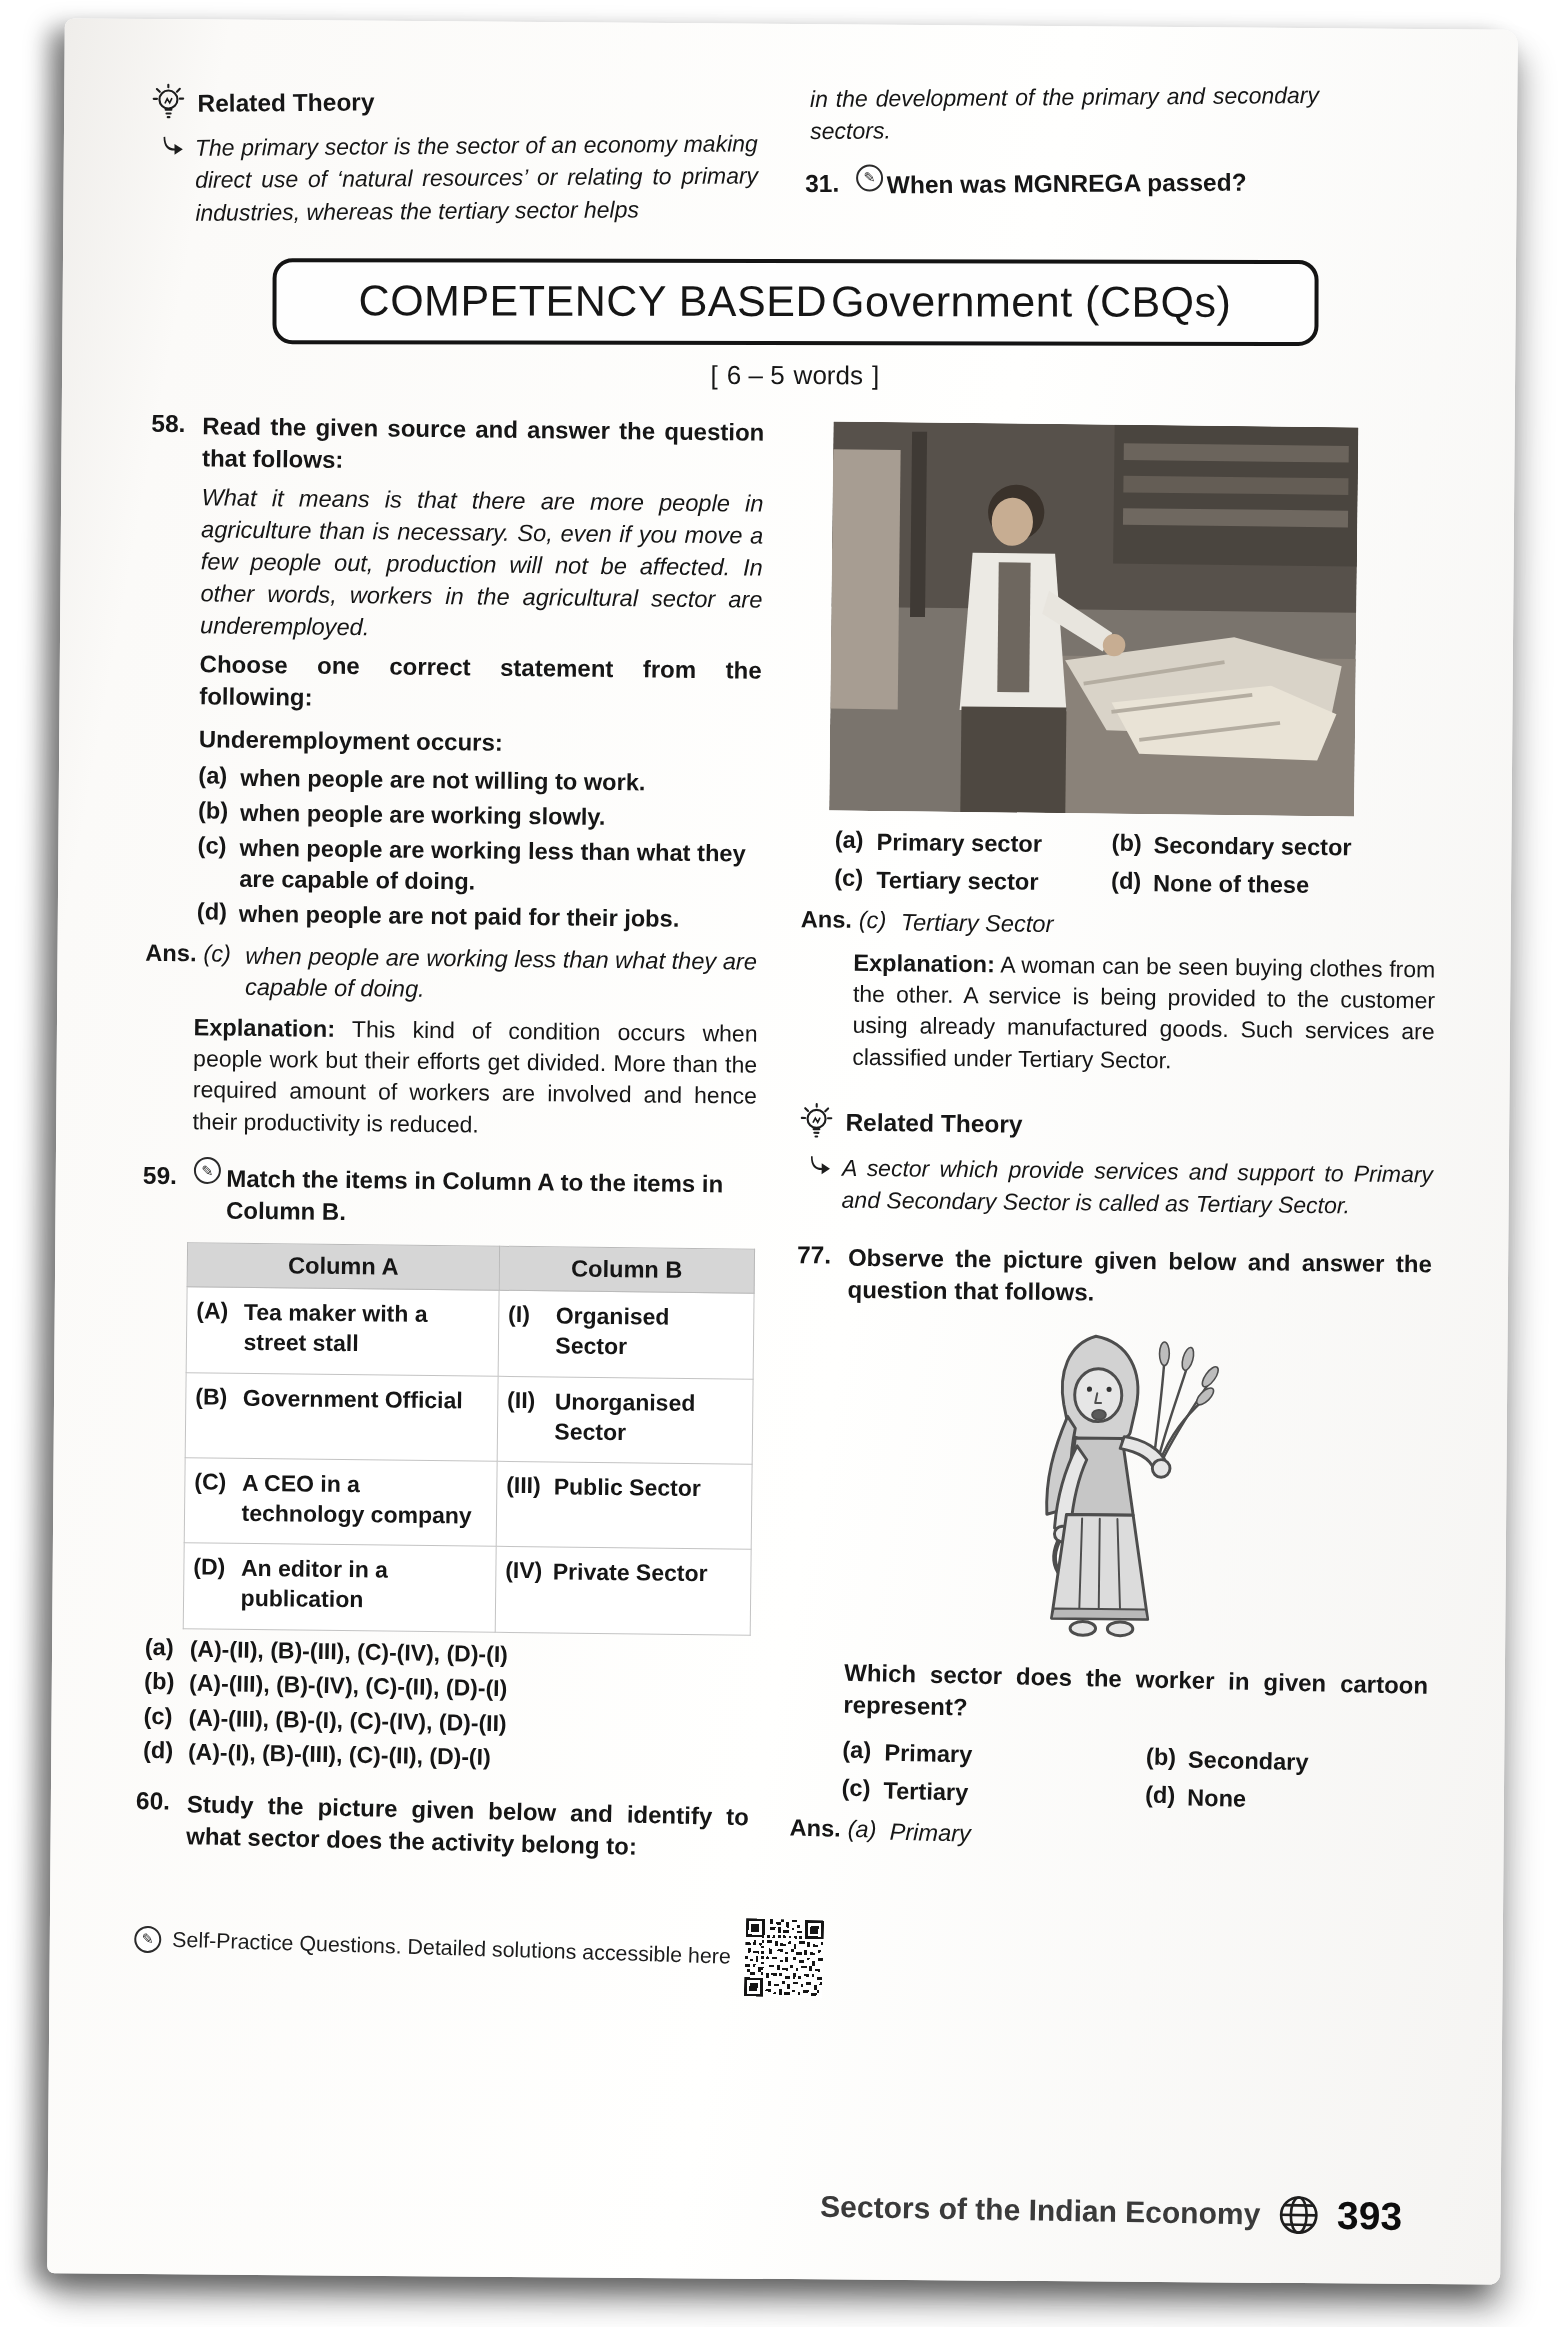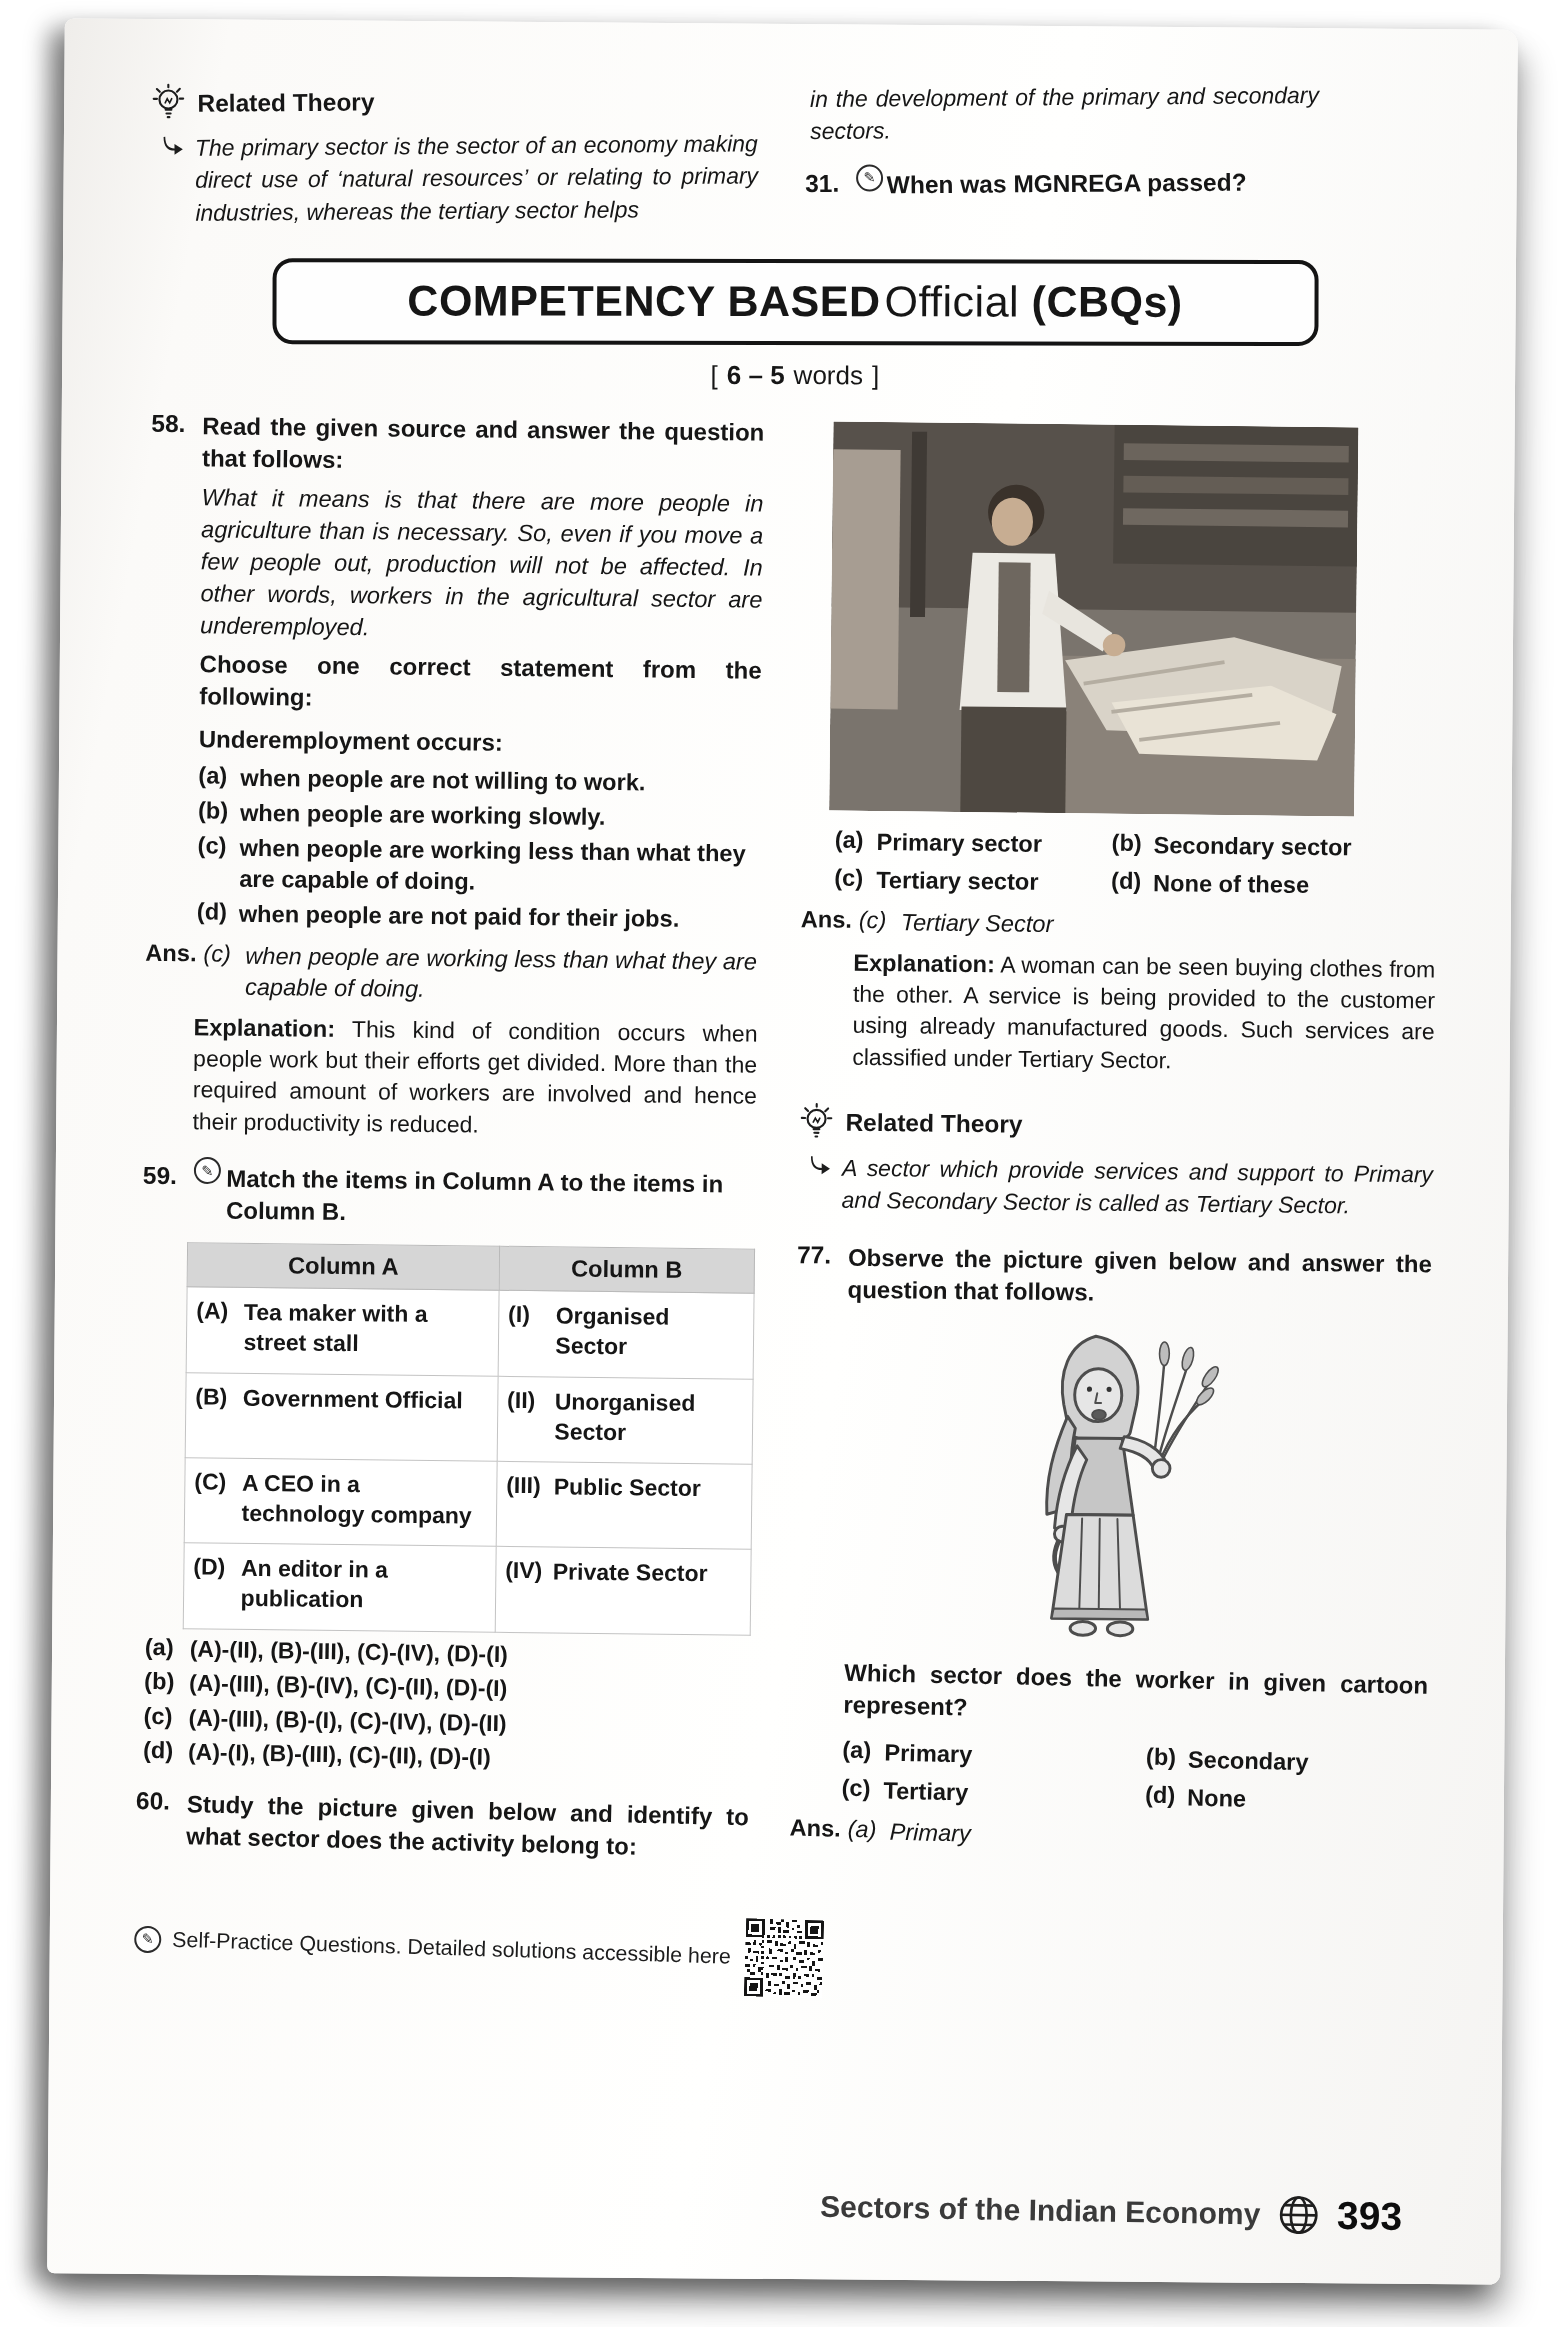--- a/index.html
+++ b/index.html
@@ -44,21 +44,21 @@
     font-family:"DejaVu Sans", sans-serif; font-size:14.5px; color:#2b2b2b; background:#fff;
   }
 
   
   .banner-wrap { margin-top:35px; text-align:center; transform:rotate(-0.35deg); }
   .banner {
     margin:0 auto; width:1046px; border:4.1px solid #141414; border-radius:20px;
     padding:13.6px 9px 15.5px; background:#fefefe;
   }
   .banner span { font-size:43px; letter-spacing:0.5px; }
-  .b-bold { font-weight:bold; }
+  .b-bold { font-weight:normal; }
   .marks { margin-top:14.5px; font-size:26px; display:flex; justify-content:center; gap:9px; }
 
   
   .row-main { display:flex; gap:42px; margin-top:27px; transform:rotate(0.2deg); }
   .col-left { width:613px; }
   .col-right { width:635px; }
 
   .q { display:flex; }
   .qbody { flex:1; min-width:0; }
   .qprompt { font-weight:bold; font-size:24px; line-height:1.32; }
@@ -164,21 +164,21 @@
                 <span>✎</span>
               </span>
         <span class="qprompt">When was MGNREGA passed?</span>
       </div>
     </div>
   </div>
 
   <div class="banner-wrap">
     <div class="banner">
       <span class="b-bold">COMPETENCY BASED</span>
-      <span> Official </span>
+      <span> Government </span>
       <span class="b-bold">(CBQs)</span>
     </div>
     <div class="marks">
       <span>[</span>
       <span class="b-bold">6 – 5</span>
       <span>words</span>
       <span>]</span>
     </div>
   </div>
 

